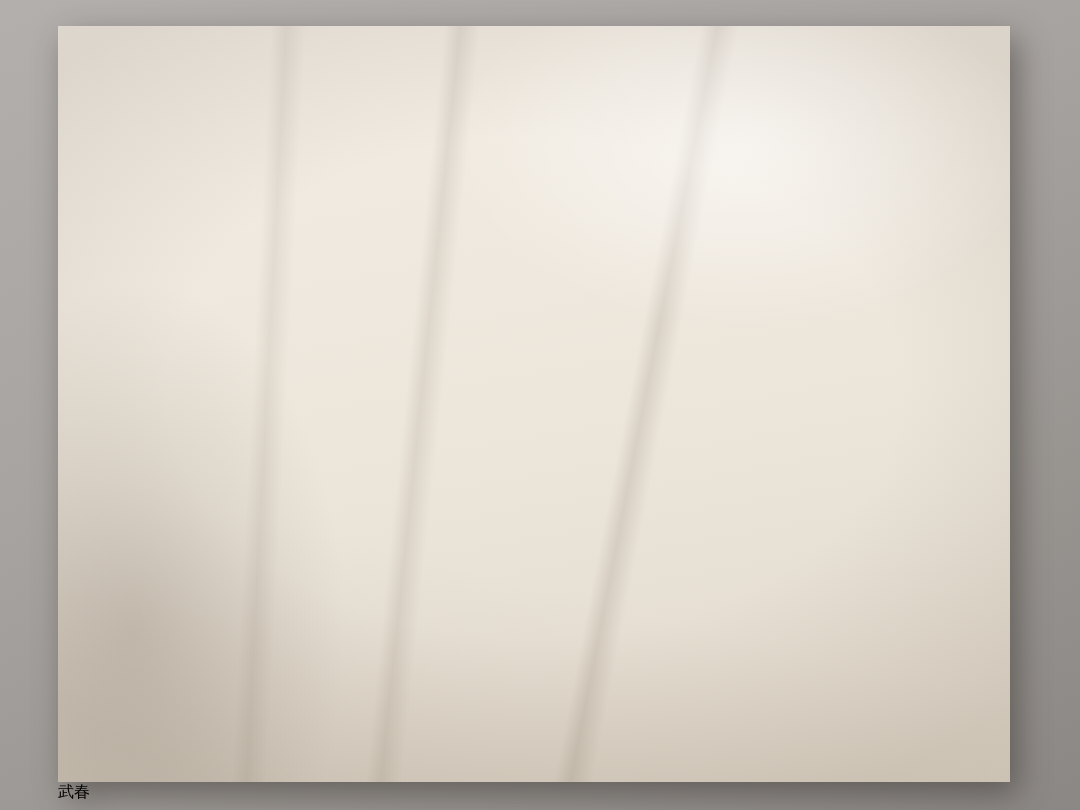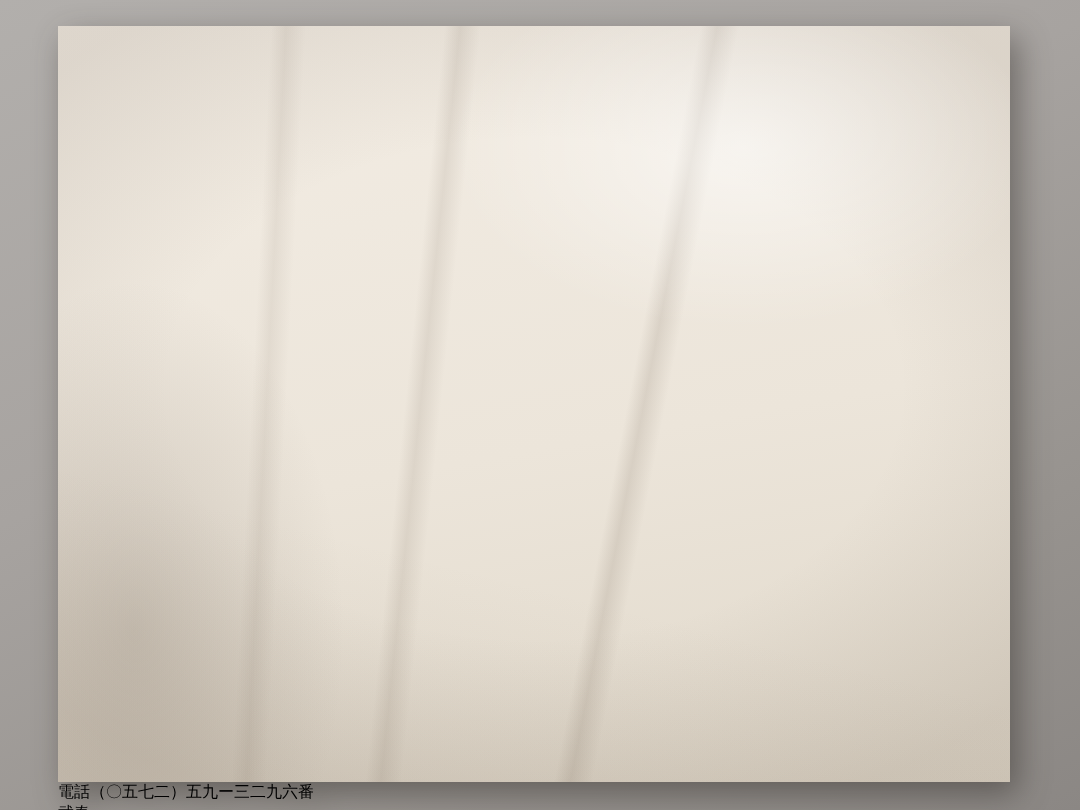--- a/index.html
+++ b/index.html
@@ -186,20 +186,19 @@
 
       </div>
 
       <div class="sig">
         <span class="kiln">竹林窯</span>
         <span class="name">小林武春</span>
       </div>
 
       <div class="addr">
         <div>土岐市肥田町肥田一、四二一ー五</div>
-        <div>電話（〇五七二）五九ー三二九六番</div>
       </div>
 
       <div class="seal">武春</div>
 
     </div>
   </div>
 </div>
 
 </body></html>

